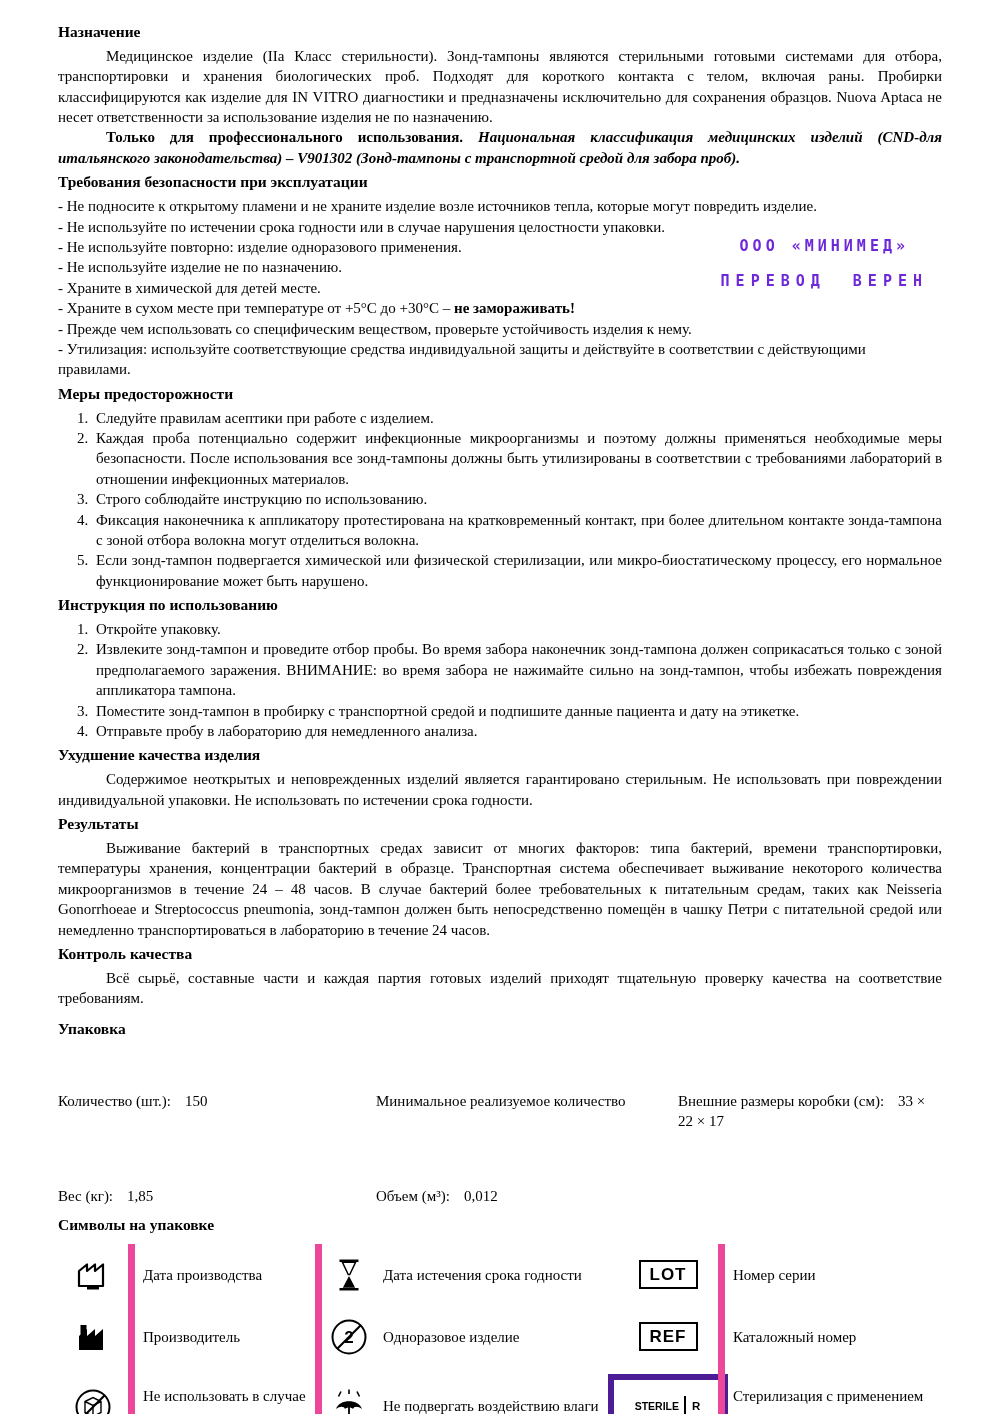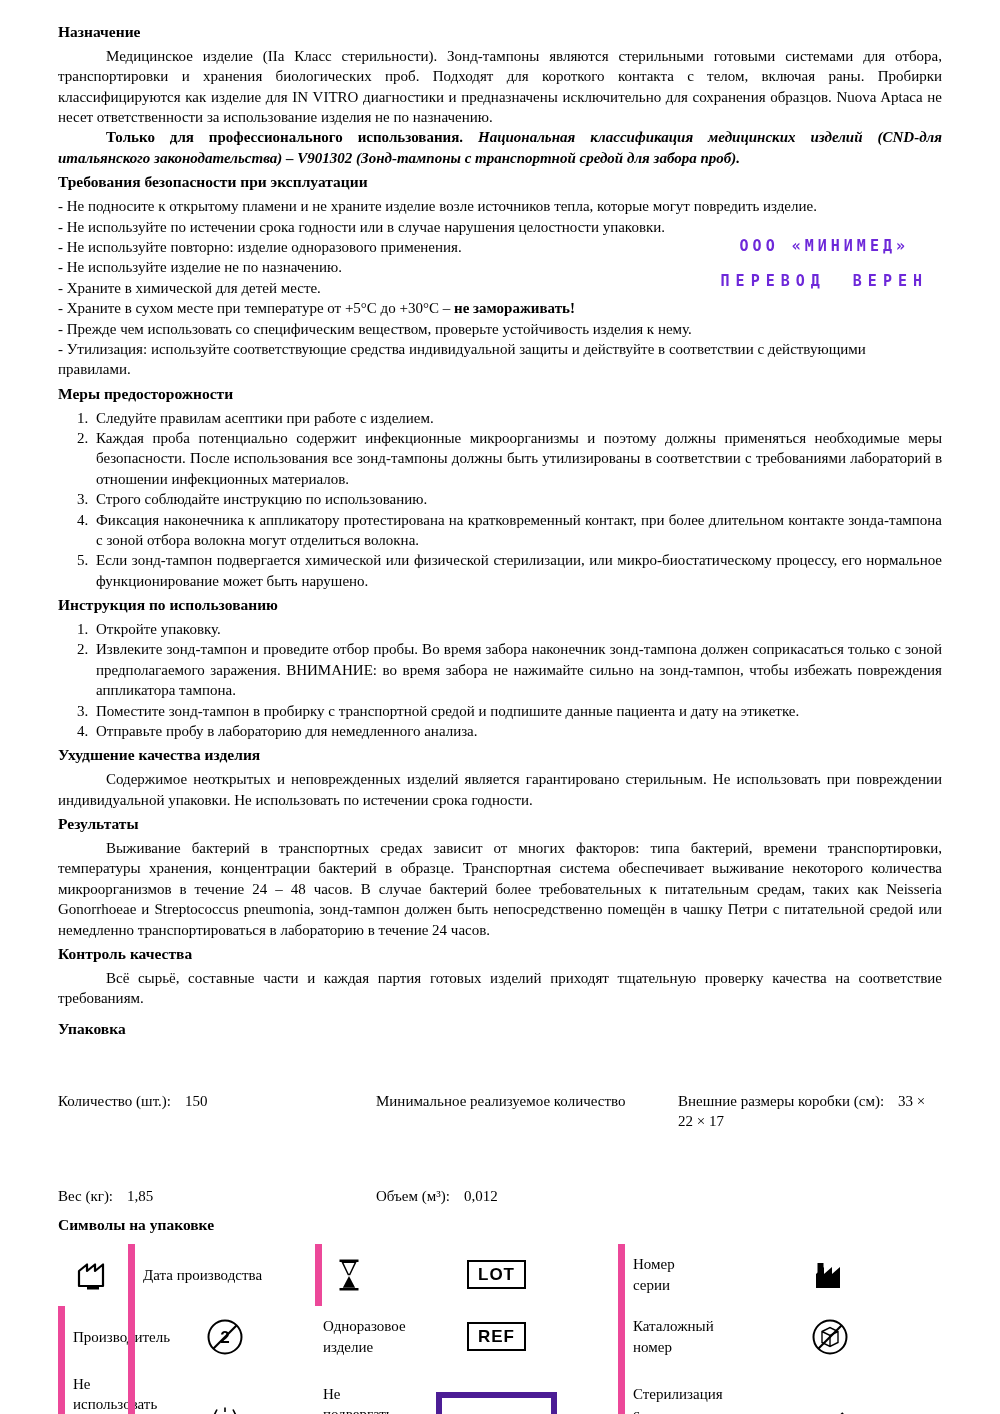--- a/index.html
+++ b/index.html
@@ -108,20 +108,21 @@
     </div>
     <div class="sym-cell bl">Дата производства</div>
     <div class="sym-cell sym-icon bl">
       <svg width="38" height="38" viewBox="0 0 40 40">
         <line x1="10" y1="5" x2="30" y2="5" stroke="#000" stroke-width="2.6"></line>
         <line x1="10" y1="35" x2="30" y2="35" stroke="#000" stroke-width="2.6"></line>
         <path d="M13 6.5 L27 6.5 L20.8 19.5 L19.2 19.5 Z" fill="none" stroke="#000" stroke-width="1.5"></path>
         <path d="M20 21 L13.5 33.5 H26.5 Z" fill="#000"></path>
       </svg>
     </div>
+    <div class="sym-cell">Дата истечения срока годности</div>
     <div class="sym-cell sym-icon">
       <span class="codebox">LOT</span>
     </div>
     <div class="sym-cell bl">Номер серии</div>
 
     <div class="sym-cell sym-icon">
       <svg width="42" height="40" viewBox="0 0 42 40">
         <path d="M7 33 V19 l8 -7 v7 l8 -7 v7 l8 -7 V33 Z" fill="#000"></path>
         <rect x="8.5" y="8" width="6" height="12" fill="#000"></rect>
       </svg>

